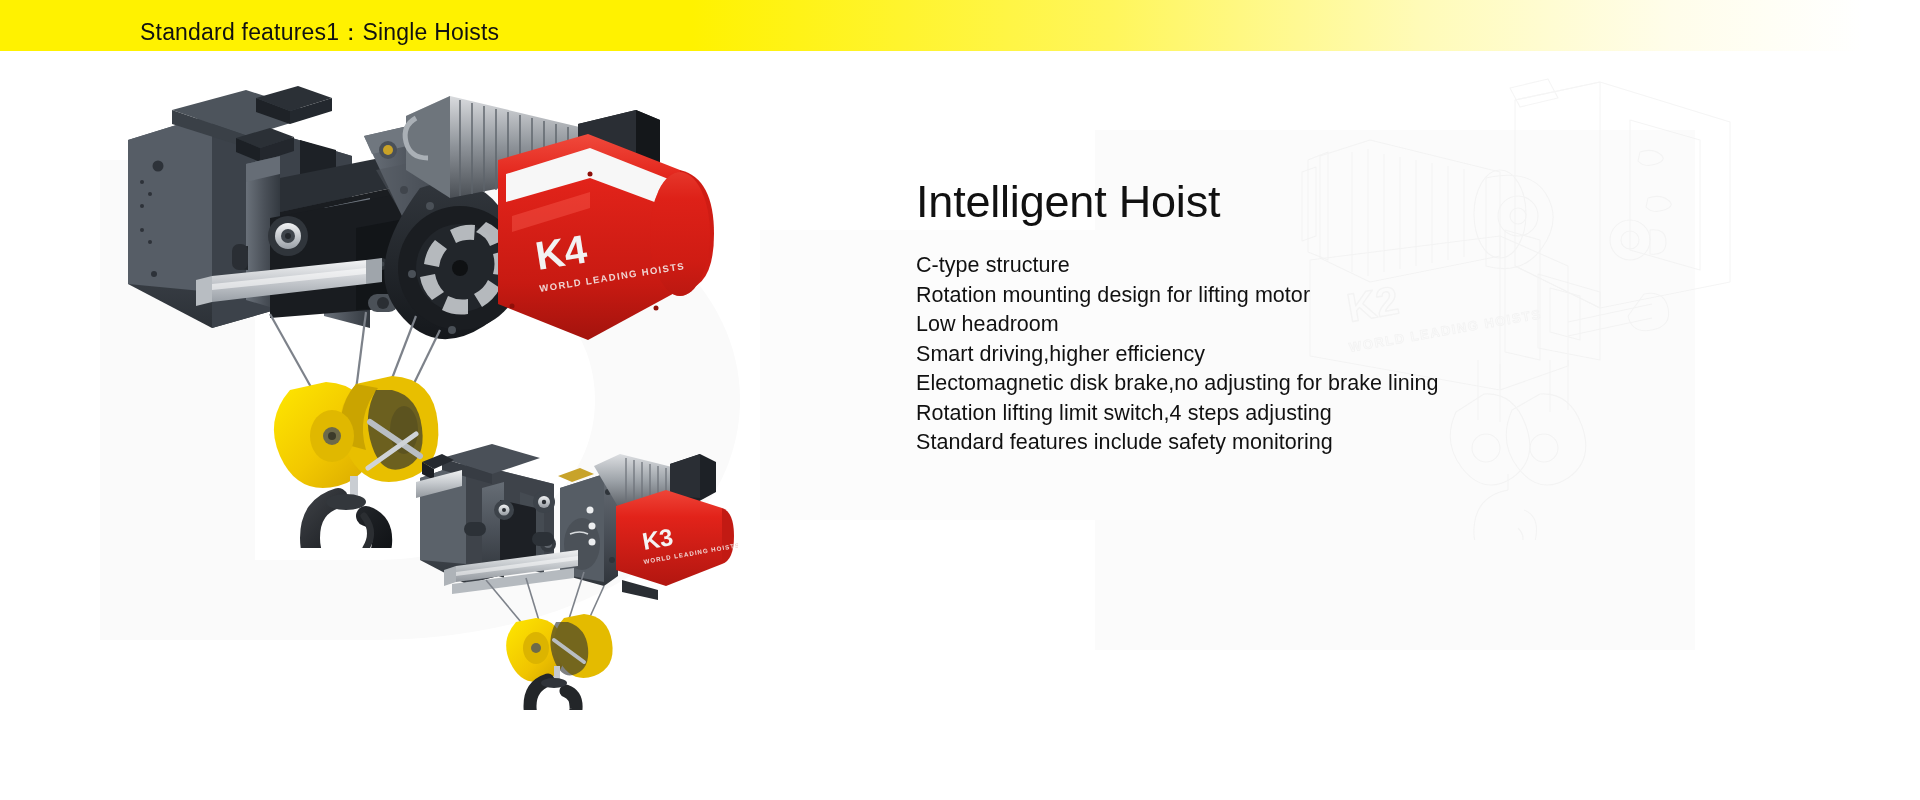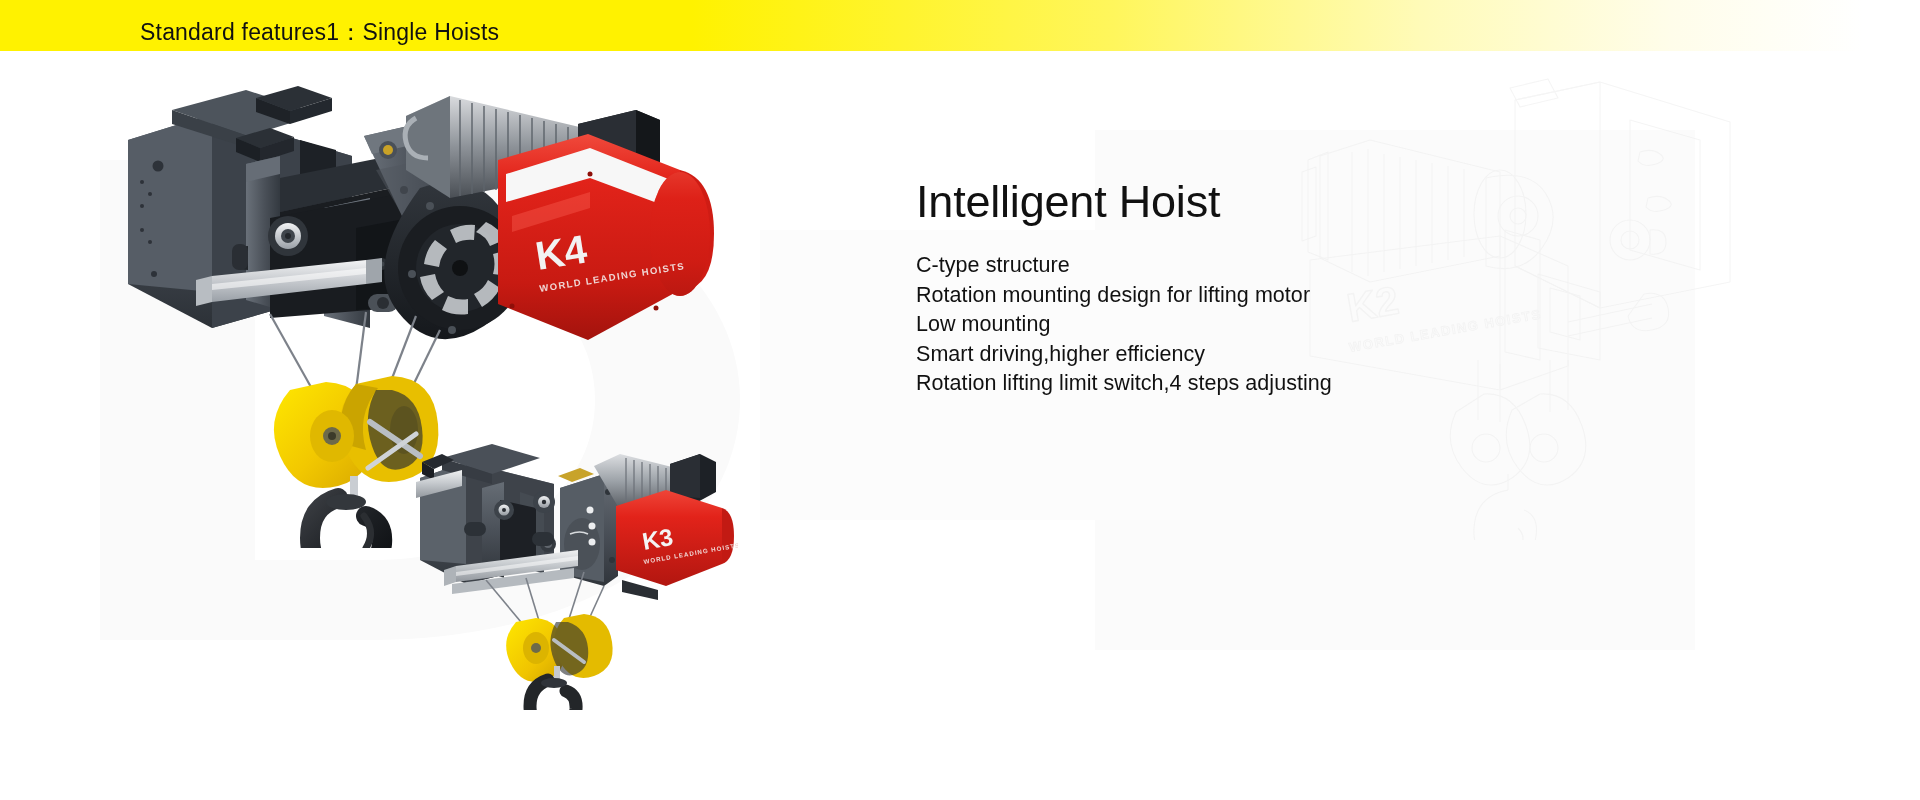--- a/index.html
+++ b/index.html
@@ -439,17 +439,19 @@
 <div class="banner">
   <div class="banner-title">Standard features1：Single Hoists</div>
 </div>
 
 <div class="content">
   <h1 class="headline">Intelligent Hoist</h1>
 
   <ul class="features">
     <li>C-type structure</li>
     <li>Rotation mounting design for lifting motor</li>
-    <li>Low mounting</li>
+    <li>Low headroom</li>
     <li>Smart driving,higher efficiency</li>
+    <li>Electomagnetic disk brake,no adjusting for brake lining</li>
     <li>Rotation lifting limit switch,4 steps adjusting</li>
+    <li>Standard features include safety monitoring</li>
   </ul>
 </div>
 
 </body></html>

